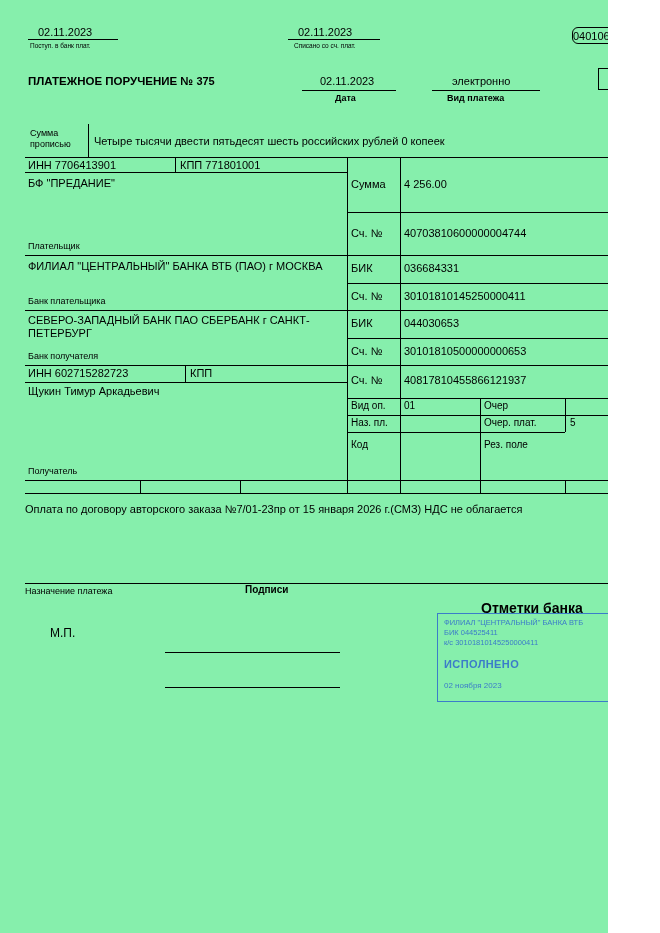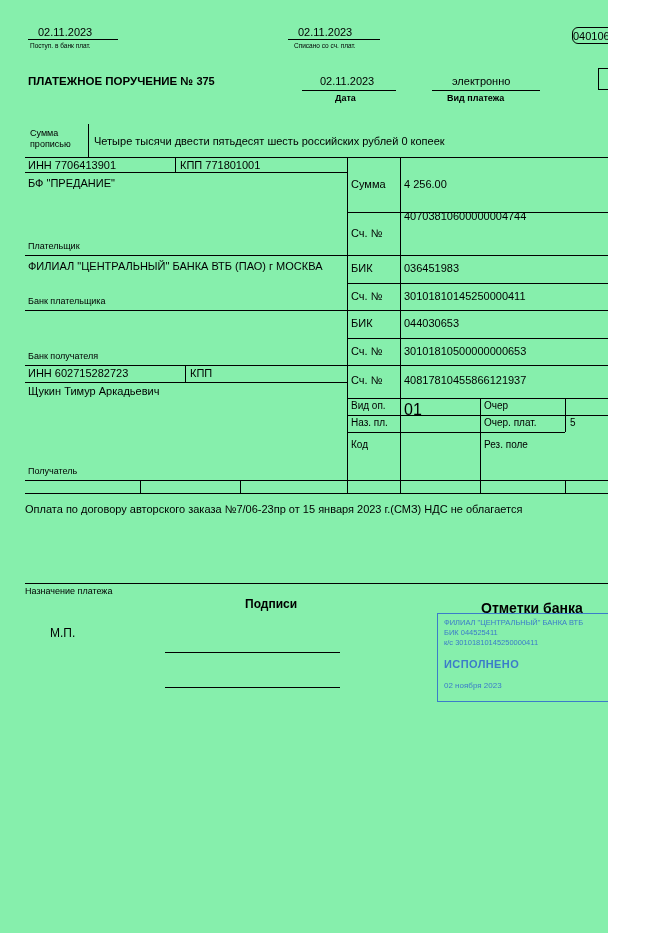--- a/index.html
+++ b/index.html
@@ -79,56 +79,57 @@
   <div class="vl" style="left:565px;top:480px;height:13px"></div>
   <div class="hl" style="left:25px;top:493px;width:610px"></div>
 
   <span class="t" style="left:28px;top:159px">ИНН 7706413901</span>
   <span class="t" style="left:180px;top:159px">КПП 771801001</span>
   <span class="t" style="left:28px;top:177px">БФ "ПРЕДАНИЕ"</span>
   <span class="t small" style="left:28px;top:241px">Плательщик</span>
   <span class="t" style="left:351px;top:178px">Сумма</span>
   <span class="t" style="left:404px;top:178px">4 256.00</span>
   <span class="t" style="left:351px;top:227px">Сч. №</span>
-  <span class="t" style="left:404px;top:210px">40703810600000004744</span>
+  <span class="t" style="left:404px;top:227px">40703810600000004744</span>
 
   <span class="t" style="left:28px;top:260px">ФИЛИАЛ "ЦЕНТРАЛЬНЫЙ" БАНКА ВТБ (ПАО) г МОСКВА</span>
   <span class="t small" style="left:28px;top:296px">Банк плательщика</span>
   <span class="t" style="left:351px;top:262px">БИК</span>
-  <span class="t" style="left:404px;top:262px">036451983</span>
+  <span class="t" style="left:404px;top:262px">036684331</span>
   <span class="t" style="left:351px;top:290px">Сч. №</span>
   <span class="t" style="left:404px;top:290px">30101810145250000411</span>
 
+  <span class="t wrap" style="left:28px;top:314px;width:312px">СЕВЕРО-ЗАПАДНЫЙ БАНК ПАО СБЕРБАНК г САНКТ-ПЕТЕРБУРГ</span>
   <span class="t small" style="left:28px;top:351px">Банк получателя</span>
   <span class="t" style="left:351px;top:317px">БИК</span>
   <span class="t" style="left:404px;top:317px">044030653</span>
   <span class="t" style="left:351px;top:345px">Сч. №</span>
   <span class="t" style="left:404px;top:345px">30101810500000000653</span>
 
   <span class="t" style="left:28px;top:367px">ИНН 602715282723</span>
   <span class="t" style="left:190px;top:367px">КПП</span>
   <span class="t" style="left:351px;top:374px">Сч. №</span>
   <span class="t" style="left:404px;top:374px">40817810455866121937</span>
   <span class="t" style="left:28px;top:385px">Щукин Тимур Аркадьевич</span>
   <span class="t small" style="left:28px;top:466px">Получатель</span>
 
   <span class="t" style="left:351px;top:400px;font-size:10px">Вид оп.</span>
-  <span class="t" style="left:404px;top:400px;font-size:16px">01</span>
+  <span class="t" style="left:404px;top:400px;font-size:10px">01</span>
   <span class="t" style="left:484px;top:400px;font-size:10px">Очер</span>
   <span class="t" style="left:351px;top:417px;font-size:10px">Наз. пл.</span>
   <span class="t" style="left:484px;top:417px;font-size:10px">Очер. плат.</span>
   <span class="t" style="left:570px;top:417px;font-size:10px">5</span>
   <span class="t" style="left:351px;top:439px;font-size:10px">Код</span>
   <span class="t" style="left:484px;top:439px;font-size:10px">Рез. поле</span>
 
-  <span class="t" style="left:25px;top:503px">Оплата по договору авторского заказа №7/06-23пр от 15 января 2023 г.(СМЗ) НДС не облагается</span>
+  <span class="t" style="left:25px;top:503px">Оплата по договору авторского заказа №7/01-23пр от 15 января 2026 г.(СМЗ) НДС не облагается</span>
   <div class="hl" style="left:25px;top:583px;width:610px"></div>
   <span class="t small" style="left:25px;top:586px">Назначение платежа</span>
 
-  <span class="t b" style="left:245px;top:597px;font-size:12px">Подписи</span>
+  <span class="t b" style="left:245px;top:584px;font-size:10px">Подписи</span>
   <span class="t b" style="left:481px;top:600px;font-size:14px">Отметки банка</span>
   <span class="t" style="left:50px;top:626px;font-size:12px">М.П.</span>
   <div class="hl" style="left:165px;top:652px;width:175px"></div>
   <div class="hl" style="left:165px;top:687px;width:175px"></div>
 
   <div class="stamp">
     <div>ФИЛИАЛ "ЦЕНТРАЛЬНЫЙ" БАНКА ВТБ</div>
     <div>БИК 044525411</div>
     <div>к/с 30101810145250000411</div>
     <div class="status">ИСПОЛНЕНО</div>

